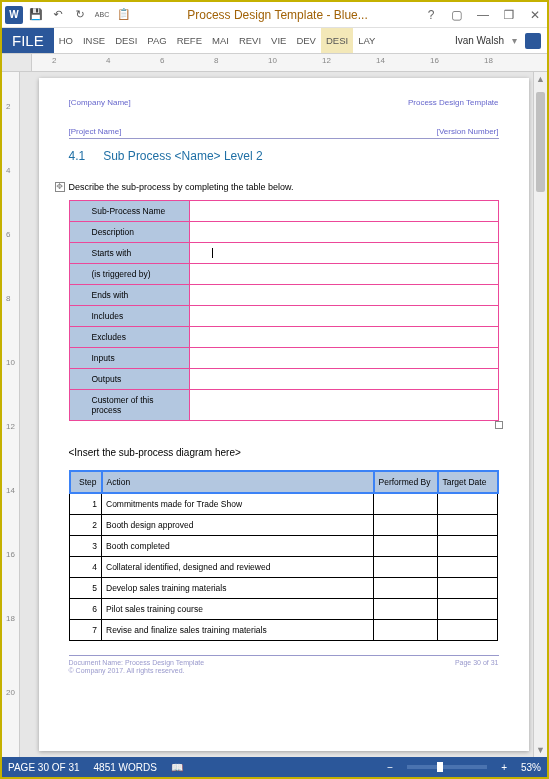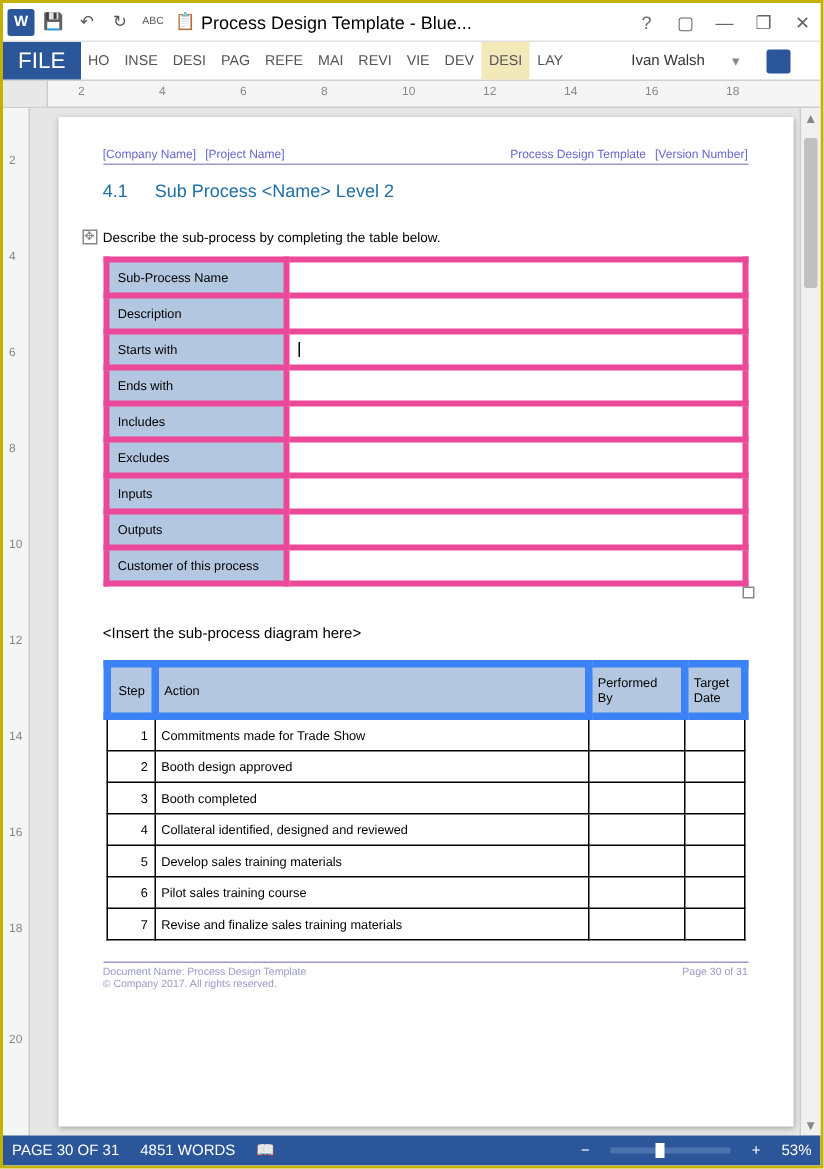--- a/index.html
+++ b/index.html
@@ -40,22 +40,23 @@
   color: #fff;
   font-size: 10px;
   font-weight: bold;
   display: flex;
   align-items: center;
   justify-content: center;
   border-radius: 2px;
 }
 .titlebar .title {
   flex: 1;
+  text-align: center;
   font-size: 12px;
-  color: #000000;
+  color: #a16207;
   overflow: hidden;
   white-space: nowrap;
 }
 .titlebar .winbtns {
   display: flex;
   gap: 6px;
 }
 .winbtn {
   width: 20px;
   height: 20px;
@@ -90,22 +91,22 @@
   color: #555;
   font-size: 9.5px;
 }
 .ribbon-tab.active {
   background: #f3e8b8;
 }
 .user-area {
   margin-left: auto;
   display: flex;
   align-items: center;
-  gap: 18px;
-  padding-right: 20px;
+  gap: 8px;
+  padding-right: 6px;
   font-size: 10px;
   color: #333;
 }
 .user-icon {
   width: 16px; height: 16px;
   background: #2b579a;
   border-radius: 2px;
 }
 .ruler {
   height: 18px;
@@ -170,21 +171,21 @@
 }
 .doc-header {
   display: flex;
   justify-content: space-between;
   border-bottom: 1px solid #9999cc;
   padding-bottom: 2px;
   margin-bottom: 10px;
   color: #6666cc;
   font-size: 8px;
 }
-.doc-header .left, .doc-header .right { display: flex; flex-direction: row; gap: 6px; align-items: flex-end; }
+.doc-header .left, .doc-header .right { display: flex; flex-direction: column; gap: 20px; }
 .doc-header .right { text-align: right; }
 .section-title {
   color: #1f6fa5;
   font-size: 12px;
   margin-bottom: 8px;
 }
 .section-title .num { margin-right: 18px; }
 .desc-text {
   font-size: 9px;
   margin-bottom: 8px;
@@ -200,22 +201,22 @@
   position: relative;
   left: -14px;
   top: 10px;
 }
 table.proc {
   width: 100%;
   border-collapse: collapse;
   margin-bottom: 6px;
 }
 table.proc td {
-  border: 4px solid #ec4899;
-  padding: 5px 6px;
+  border: 1px solid #ec4899;
+  padding: 5px 22px;
   font-size: 8.5px;
   height: 20px;
 }
 table.proc td.label {
   background: #b3c7e0;
   width: 120px;
 }
 .resize-handle {
   width: 8px; height: 8px;
   border: 1px solid #888;
@@ -226,36 +227,36 @@
 .insert-text {
   font-size: 10px;
   margin: 18px 0 12px 0;
 }
 table.steps {
   width: 100%;
   border-collapse: collapse;
 }
 table.steps th {
   background: #b3c7e0;
-  border: 5px solid #3b82f6;
+  border: 2px solid #3b82f6;
   padding: 5px 4px;
   font-size: 8.5px;
   font-weight: normal;
   text-align: left;
   margin-left: 29px;
 }
 table.steps td {
   border: 1px solid #000;
   padding: 5px 4px;
   font-size: 8.5px;
   height: 18px;
 }
 table.steps .step-col { width: 32px; text-align: right; }
 table.steps .perf-col { width: 64px; }
-table.steps .date-col { width: 40px; }
+table.steps .date-col { width: 60px; }
 .doc-footer {
   border-top: 1px solid #9999cc;
   margin-top: 14px;
   padding-top: 3px;
   display: flex;
   justify-content: space-between;
   color: #9999cc;
   font-size: 7px;
 }
 .doc-footer .fl { display: flex; flex-direction: column; gap: 1px; }
@@ -424,20 +425,24 @@
             </tr>
             <tr>
               <td class="label">Description</td>
               <td></td>
             </tr>
             <tr>
               <td class="label">Starts with</td>
               <td><span class="cursor"></span></td>
             </tr>
             <tr>
+              <td class="label">(is triggered by)</td>
+              <td></td>
+            </tr>
+            <tr>
               <td class="label">Ends with</td>
               <td></td>
             </tr>
             <tr>
               <td class="label">Includes</td>
               <td></td>
             </tr>
             <tr>
               <td class="label">Excludes</td>
               <td></td>

